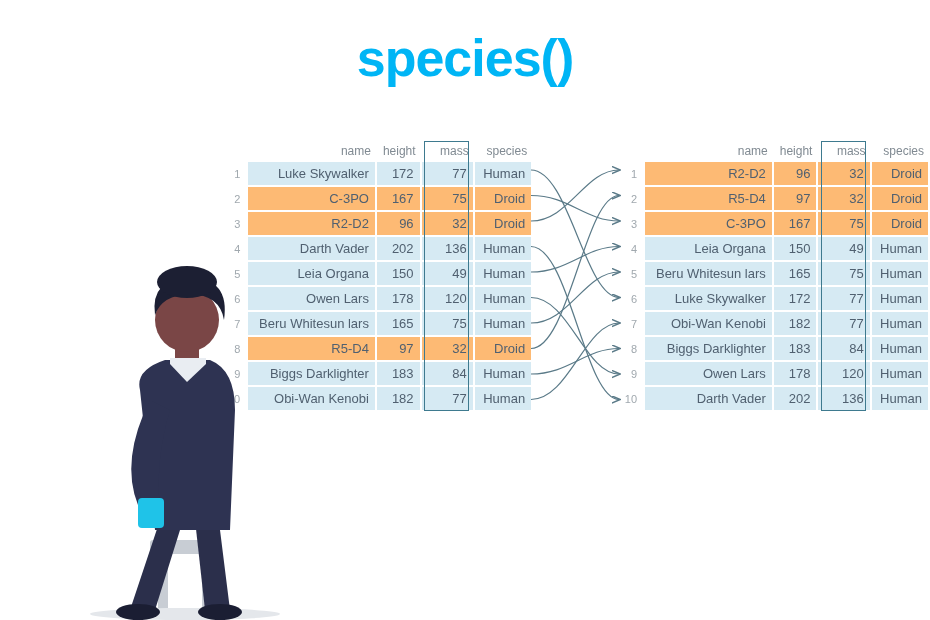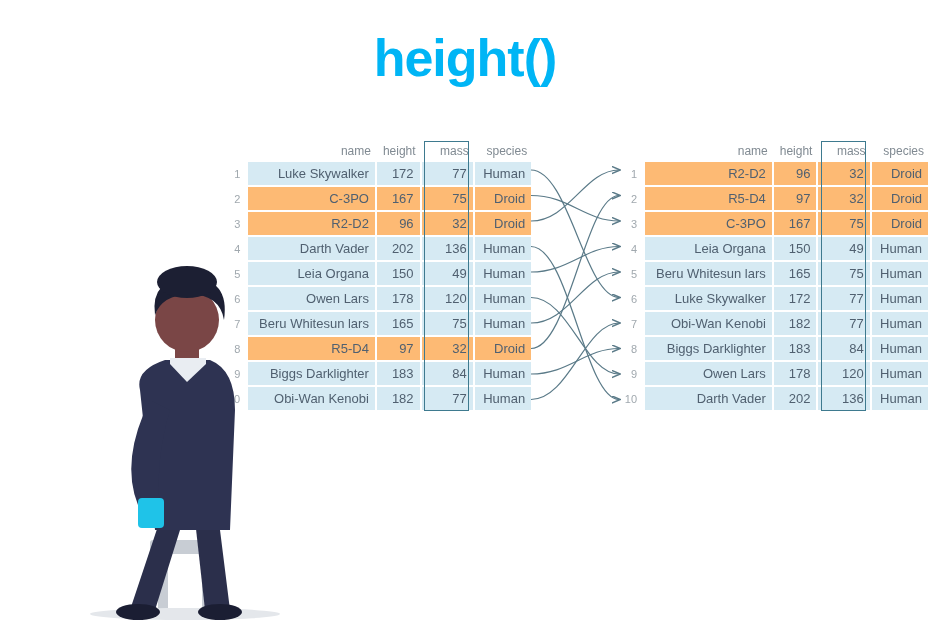--- a/index.html
+++ b/index.html
@@ -89,21 +89,21 @@
     position: absolute;
     left: 20px;
     bottom: 0;
     width: 300px;
     height: 360px;
   }
 </style>
 </head>
 <body>
 
-<div class="title">height()</div>
+<div class="title">species()</div>
 
 <div class="tables-wrap">
 
   <div style="position:relative">
     <table class="tbl" id="left-table">
       <thead>
         <tr>
           <th></th>
           <th class="col-name">name</th>
           <th class="col-h">height</th>

